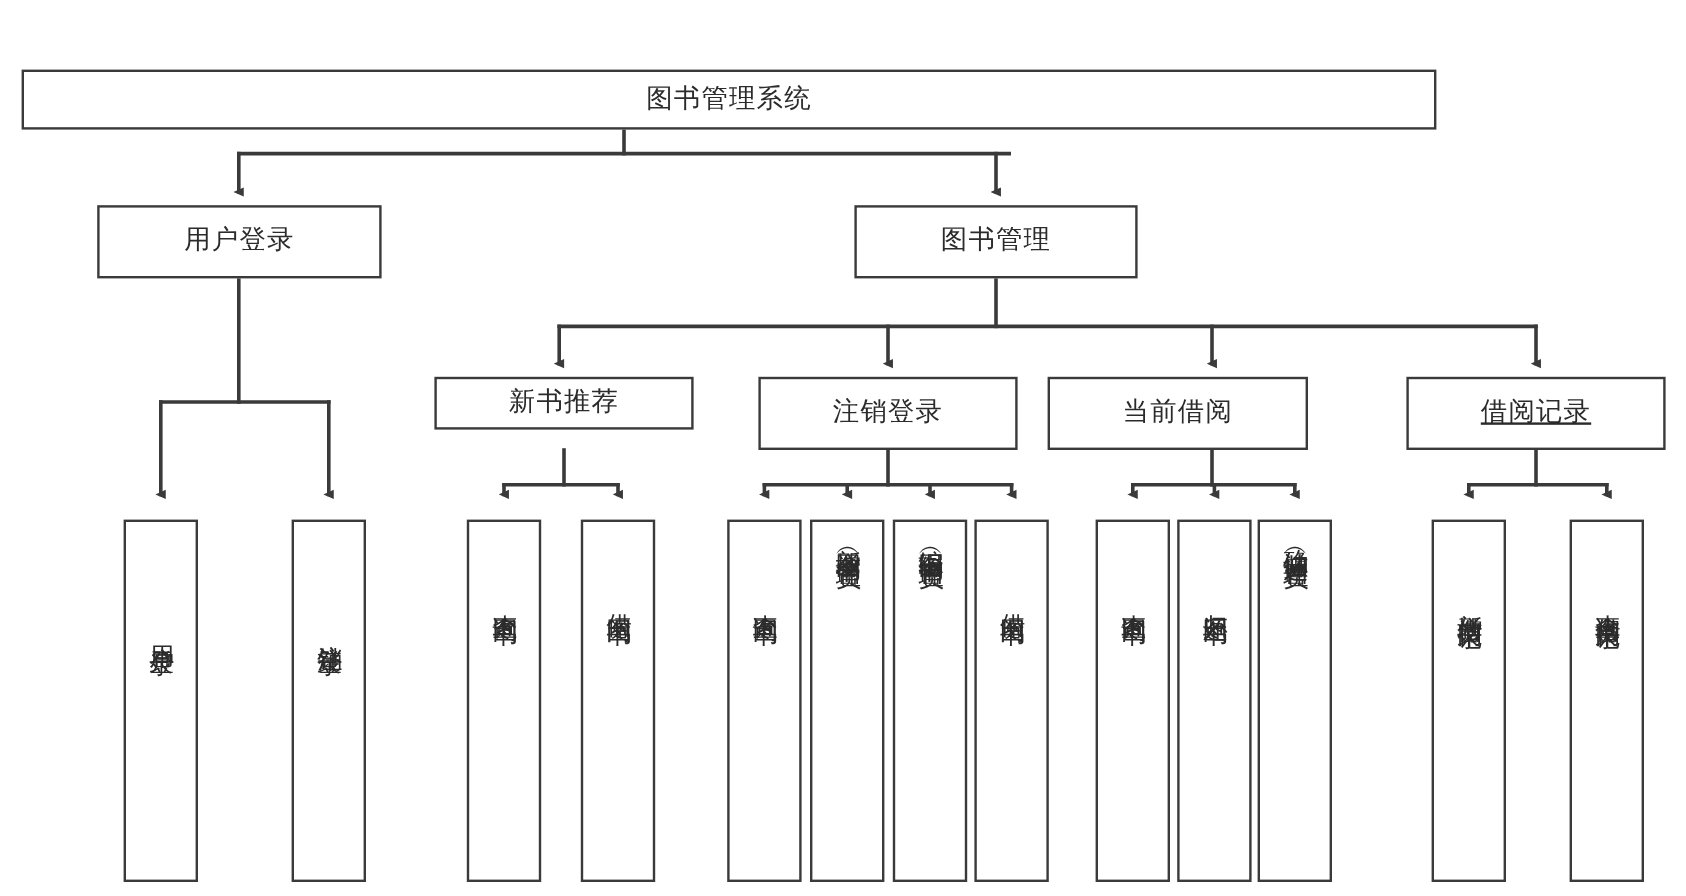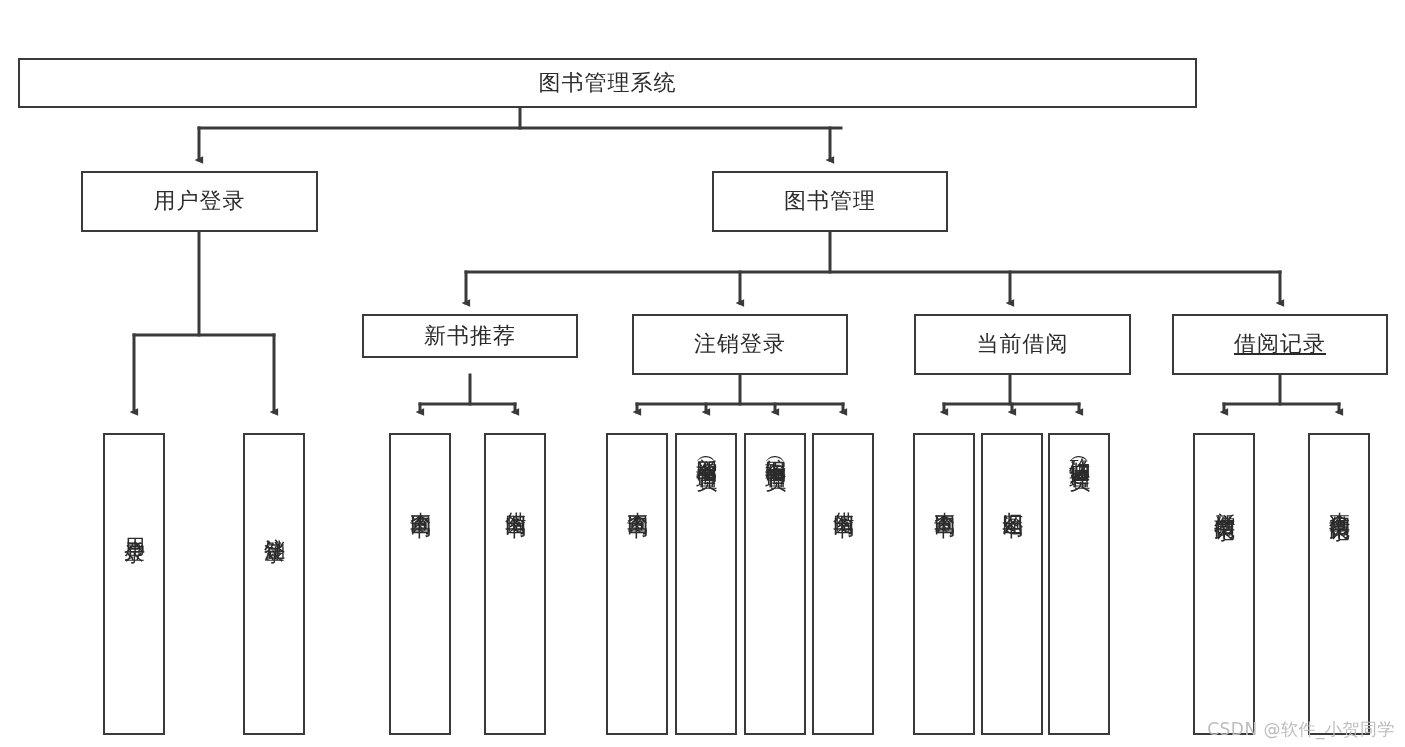--- a/index.html
+++ b/index.html
@@ -141,21 +141,21 @@
   <div class="node node-h" style="left:712px; top:171px; width:236px; height:61px;">
     <span>图书管理</span>
   </div>
 
   <div class="node node-h" style="left:362px; top:314px; width:216px; height:44px;">
     <span>新书推荐</span>
   </div>
   <div class="node node-h" style="left:632px; top:314px; width:216px; height:61px;">
     <span>注销登录</span>
   </div>
-  <div class="node node-h" style="left:914px; top:314px; width:217px; height:61px;">
+  <div class="node node-h" style="left:873px; top:314px; width:217px; height:61px;">
     <span>当前借阅</span>
   </div>
   <div class="node node-h" style="left:1172px; top:314px; width:216px; height:61px;text-decoration:underline;">
     <span>借阅记录</span>
   </div>
 
   <div class="node node-v low" style="left:103px; top:433px; width:62px; height:302px;">
     <span class="vlabel">用户登录</span>
   </div>
   <div class="node node-v low" style="left:243px; top:433px; width:62px; height:302px;">
@@ -192,14 +192,13 @@
     <span class="vlabel">确认归还（管理员）</span>
   </div>
 
   <div class="node node-v mid" style="left:1193px; top:433px; width:62px; height:302px;">
     <span class="vlabel">新增借阅记录</span>
   </div>
   <div class="node node-v mid" style="left:1308px; top:433px; width:62px; height:302px;">
     <span class="vlabel">查询借阅记录</span>
   </div>
 
-  <div id="watermark">CSDN @软件_小贺同学</div>
 </div>
 
 </body></html>

